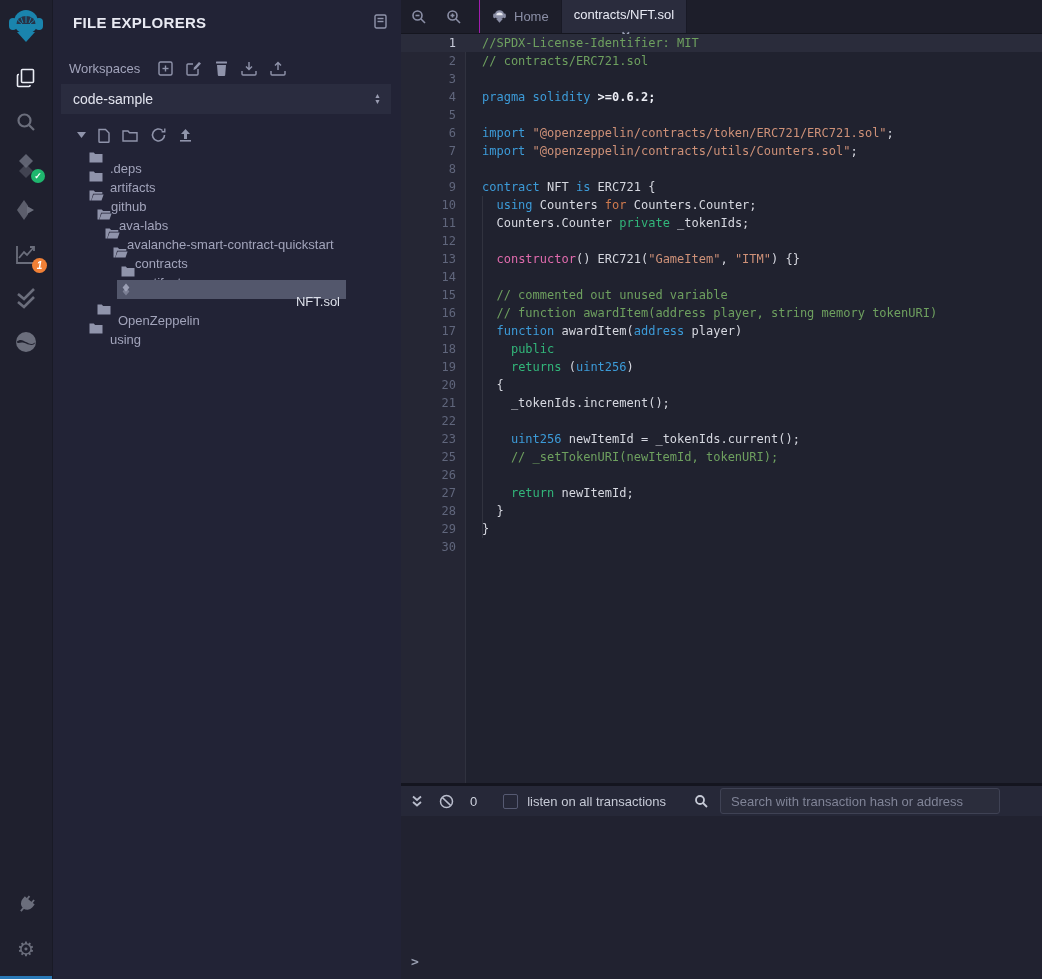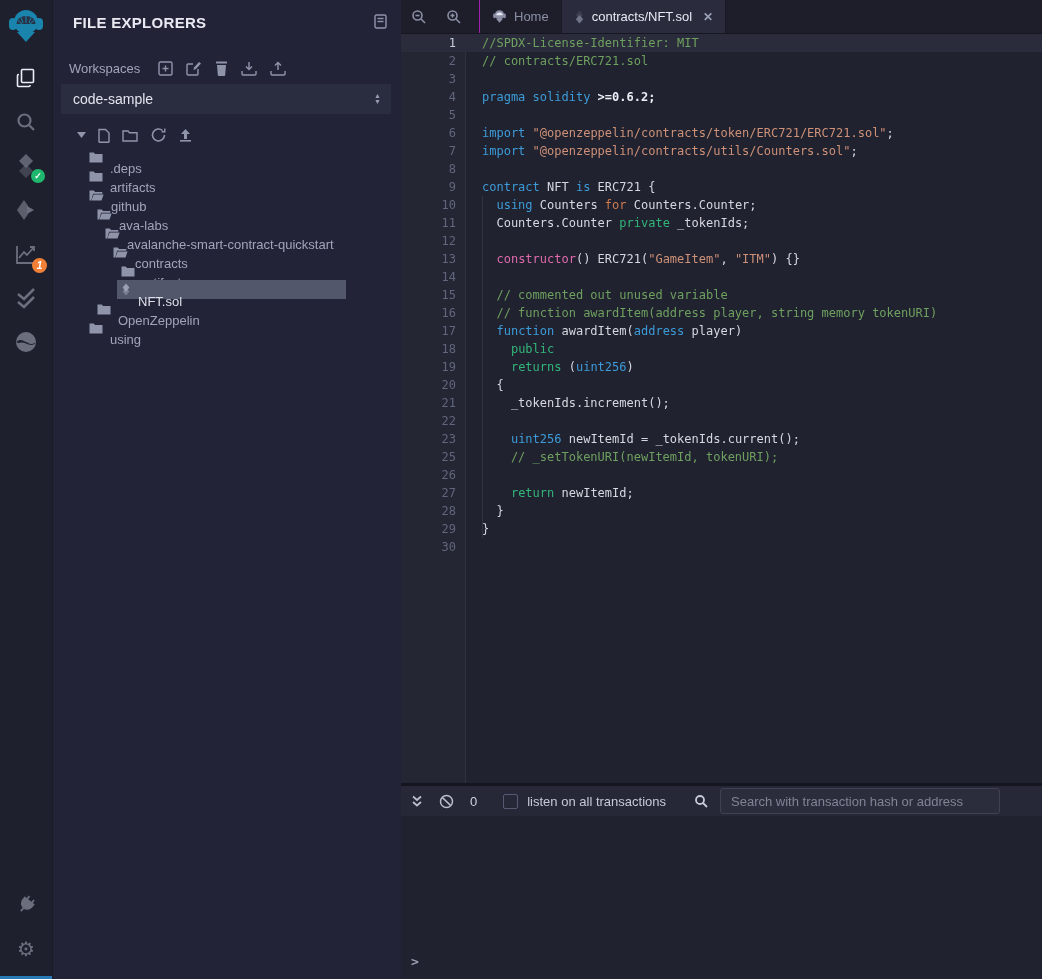--- a/index.html
+++ b/index.html
@@ -31,31 +31,31 @@
   .ws-icons .ico{cursor:pointer;display:flex;}
   .ws-select{margin:0 10px 0 8px;height:30px;background:#2a2c3f;display:flex;align-items:center;
              justify-content:space-between;padding:0 10px 0 12px;cursor:pointer;}
   .ws-select-label{color:#e2e4ee;font-size:14px;}
   .updown{display:flex;flex-direction:column;line-height:6px;font-size:7px;color:#9a9db2;}
   .tree-toolbar{display:flex;align-items:center;gap:12px;padding:13px 0 4px 24px;}
   .tree-toolbar .ico{cursor:pointer;display:flex;}
   .tree{font-size:13px;}
   .tree-row{height:19px;display:flex;align-items:center;cursor:pointer;}
   .tree-inner{display:flex;align-items:center;gap:7px;padding:0 6px 0 4px;height:19px;white-space:nowrap;}
-  .tree-row.selected .tree-inner{background:#53576c;color:#dde0ea;flex:1;margin-right:55px;}
+  .tree-row.selected .tree-inner{background:#53576c;color:#dde0ea;flex:1;margin-right:55px;justify-content:space-between;}
   .tree-label{line-height:19px;margin-top:24px;}
 
   
   .mainarea{flex:1;display:flex;flex-direction:column;background:#20222f;min-width:0;}
   .tabbar{height:33px;flex:none;background:#1d1e2a;display:flex;align-items:stretch;border-bottom:1px solid #15161f;}
   .zoom-btn{width:35px;display:flex;align-items:center;justify-content:center;color:#8b8fa6;cursor:pointer;}
   .tab{display:flex;align-items:center;gap:7px;padding:0 12px;font-size:13px;color:#8b8fa6;
        border-right:1px solid #181925;cursor:pointer;white-space:nowrap;}
   .tab:first-of-type{border-left:1px solid #a21caf;margin-left:8px;}
-  .tab.active{background:#2a2c3d;color:#e8eaf4;}
+  .tab.active{background:#2a2c3d;color:#e8eaf4;flex-direction:column;}
   .tab .close-x{font-size:12px;color:#9ba0b5;margin-left:4px;font-weight:bold;}
 
   .editor{flex:1;position:relative;overflow:hidden;background:#20222f;
           font-family:"DejaVu Sans Mono",monospace;font-size:12px;line-height:18px;}
   .gutter-bg{position:absolute;left:0;top:0;bottom:0;width:64px;background:#252634;
              border-right:1px solid #30323f;}
   .code-lines{position:relative;}
   .line{display:flex;height:18px;}
   .line.hl{background:#2a2c3b;}
   .gutter{width:64px;flex:none;text-align:right;padding-right:9px;box-sizing:border-box;color:#60667c;}

